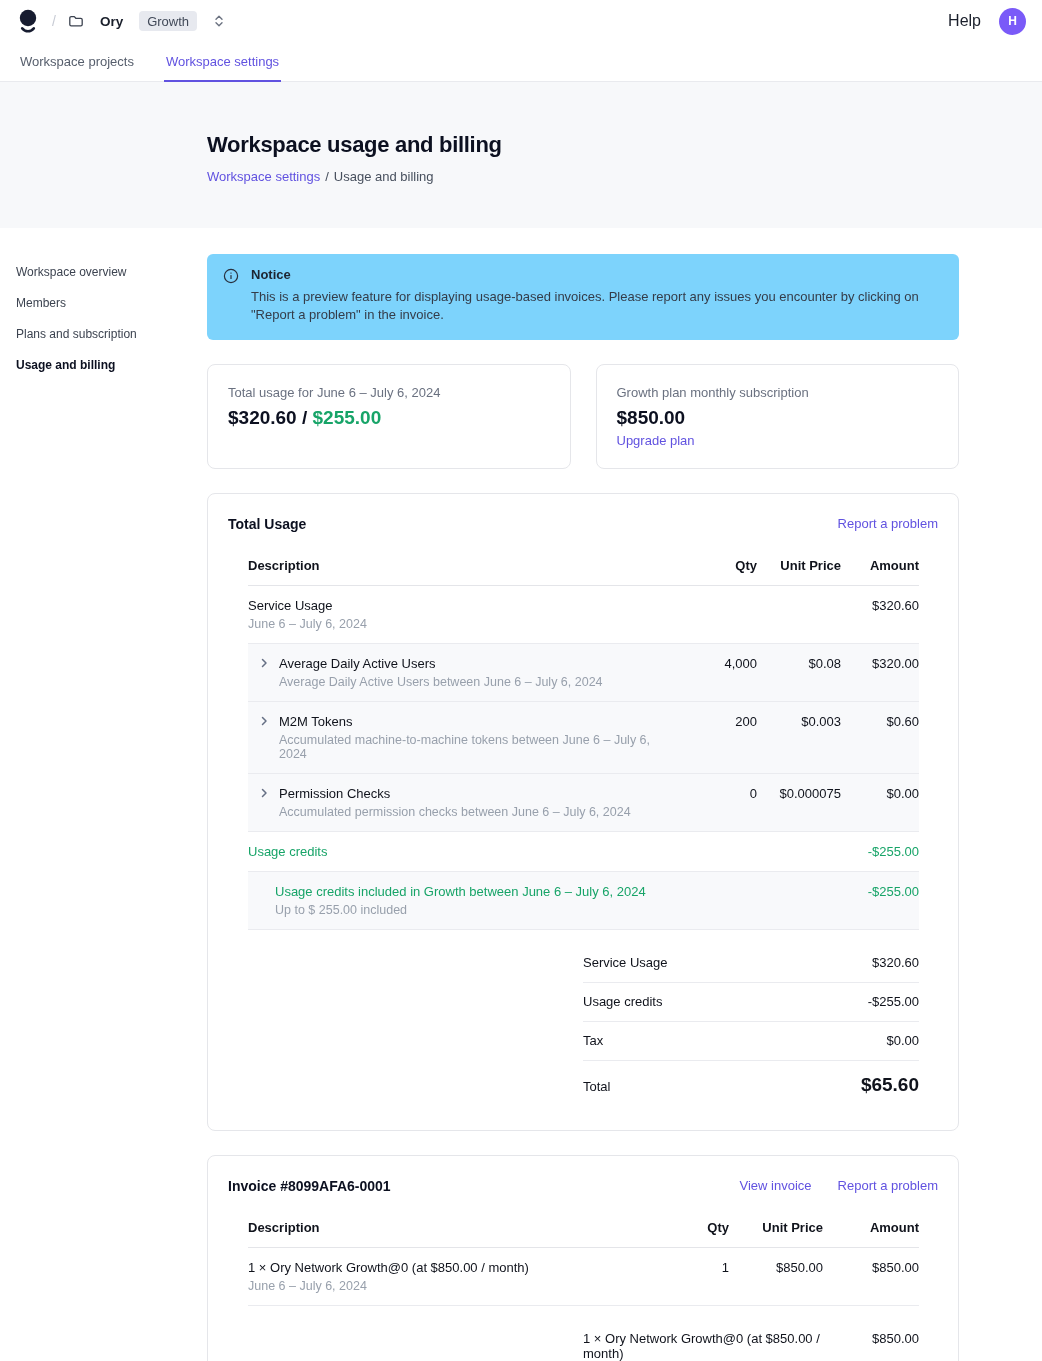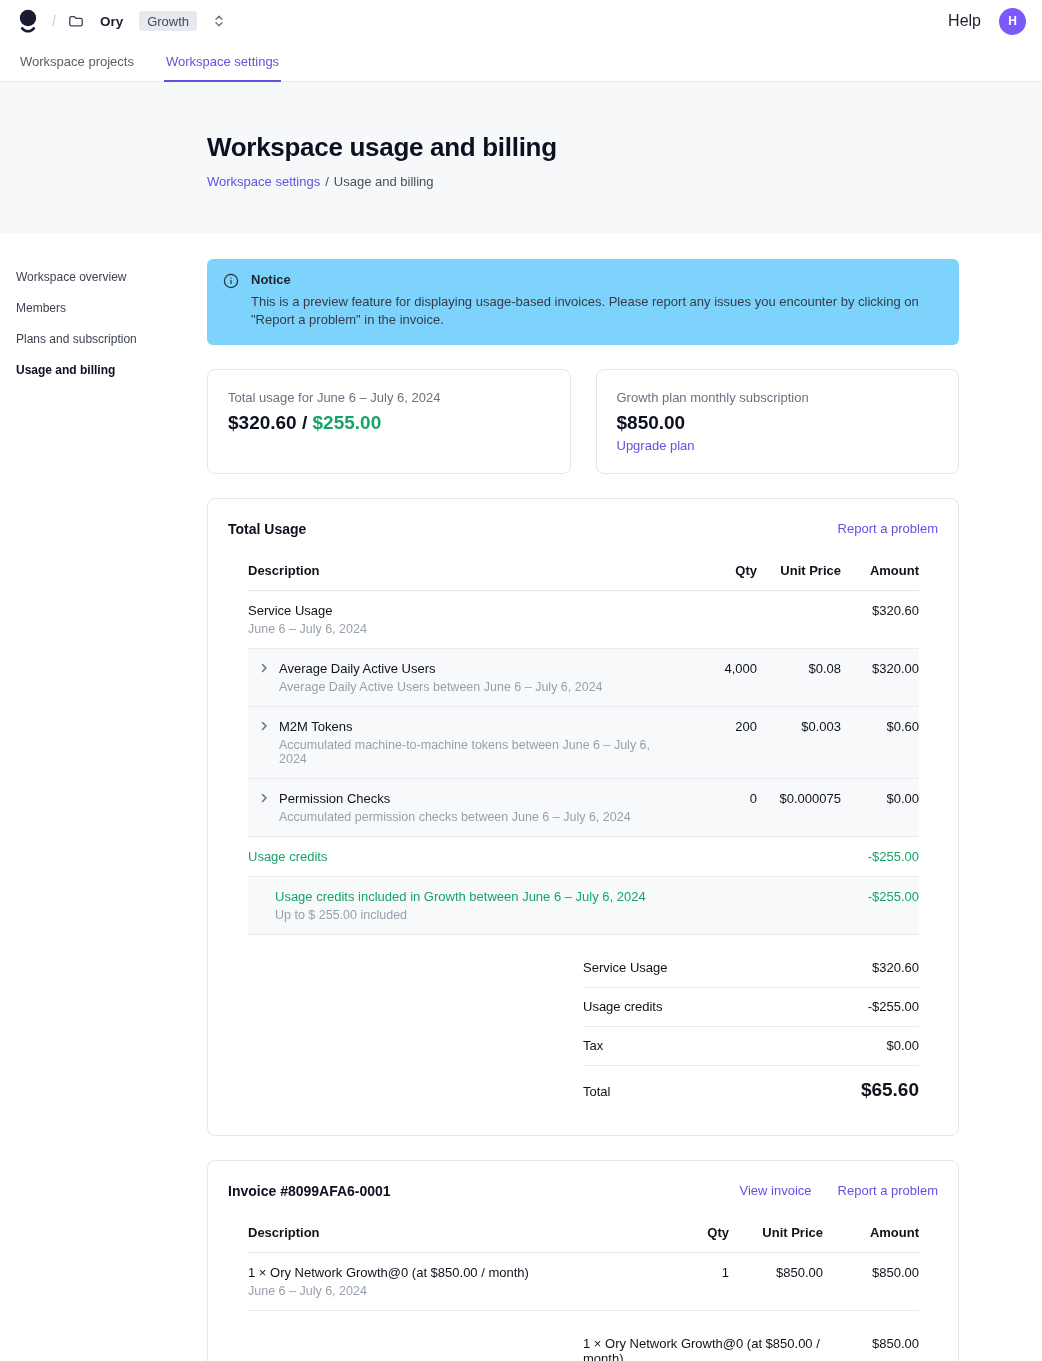--- a/index.html
+++ b/index.html
@@ -19,21 +19,21 @@
   .badge { background:#e7e9ef; color:#414958; font-size:13px; font-weight:500; padding:2.5px 8px; border-radius:4px; }
   .topbar-right { display:flex; align-items:center; gap:18px; }
   .help { font-size:16px; color:#1a1f2b; cursor:pointer; }
   .avatar { width:27px; height:27px; border-radius:50%; background:#7a5af8; color:#fff; font-size:12px; font-weight:600; display:flex; align-items:center; justify-content:center; cursor:pointer; }
   
   .tabs { display:flex; gap:28px; padding:0 18px; border-bottom:1px solid #e9eaee; background:#fff; }
   .tab { font-size:13px; color:#565e6c; padding:12px 2px 11px; border-bottom:2px solid transparent; margin-bottom:-1px; cursor:pointer; }
   .tab.active { color:#6152e0; font-weight:500; border-bottom-color:#6152e0; }
   
   .page-header { background:#f7f8fa; padding:50px 16px 44px 207px; }
-  .page-title { font-size:26px; font-weight:700; letter-spacing:-0.3px; color:#0c1020; }
+  .page-title { font-size:22px; font-weight:700; letter-spacing:-0.3px; color:#0c1020; }
   .breadcrumb { margin-top:11px; font-size:13px; color:#474f5d; display:flex; gap:5px; }
   .breadcrumb .bc-link { color:#6152e0; cursor:pointer; }
   
   .content { display:flex; padding:26px 16px 16px; }
   .sidebar { width:191px; flex-shrink:0; padding-top:6px; }
   .side-item { font-size:12px; color:#3c4350; padding:5px 0; margin-bottom:7px; cursor:pointer; }
   .side-item.active { color:#0c1020; font-weight:700; }
   .main { flex:1; max-width:752px; }
   
   .notice { background:#7dd3fc; border-radius:6px; padding:13px 16px 15px; display:flex; gap:12px; }

